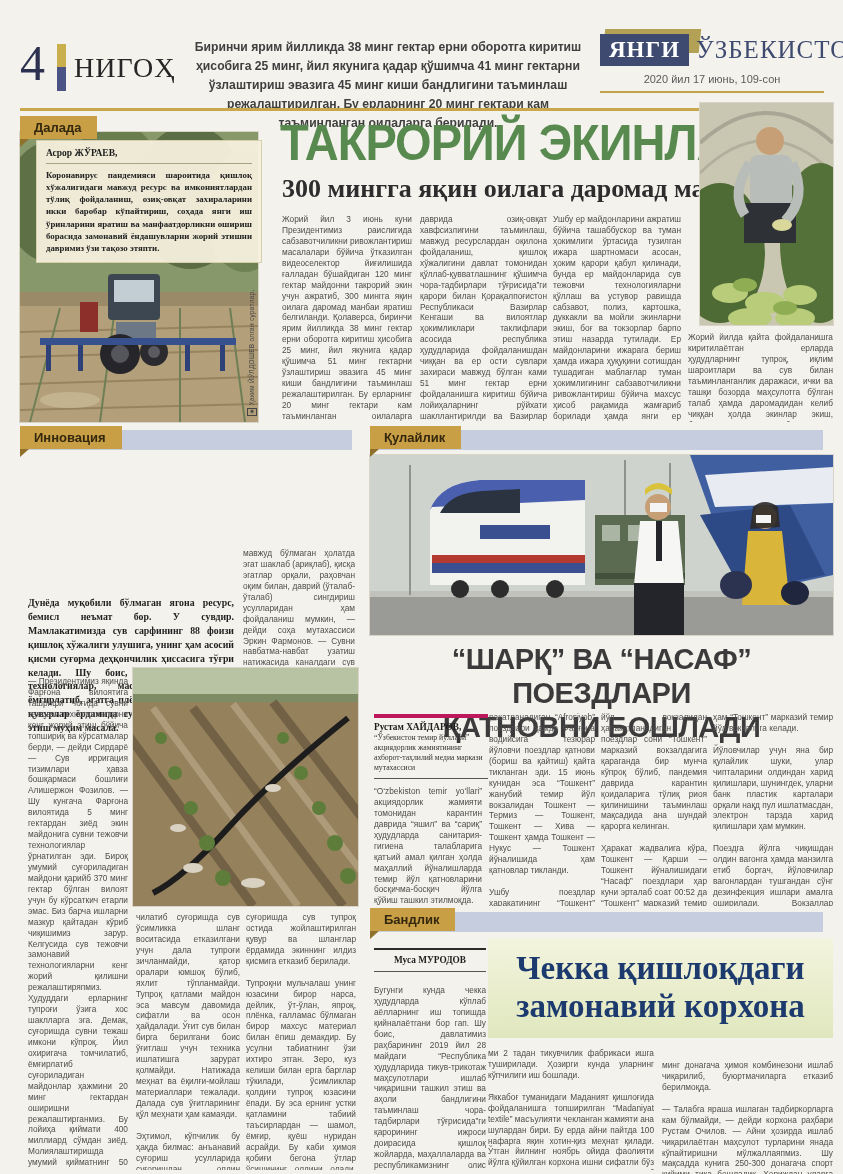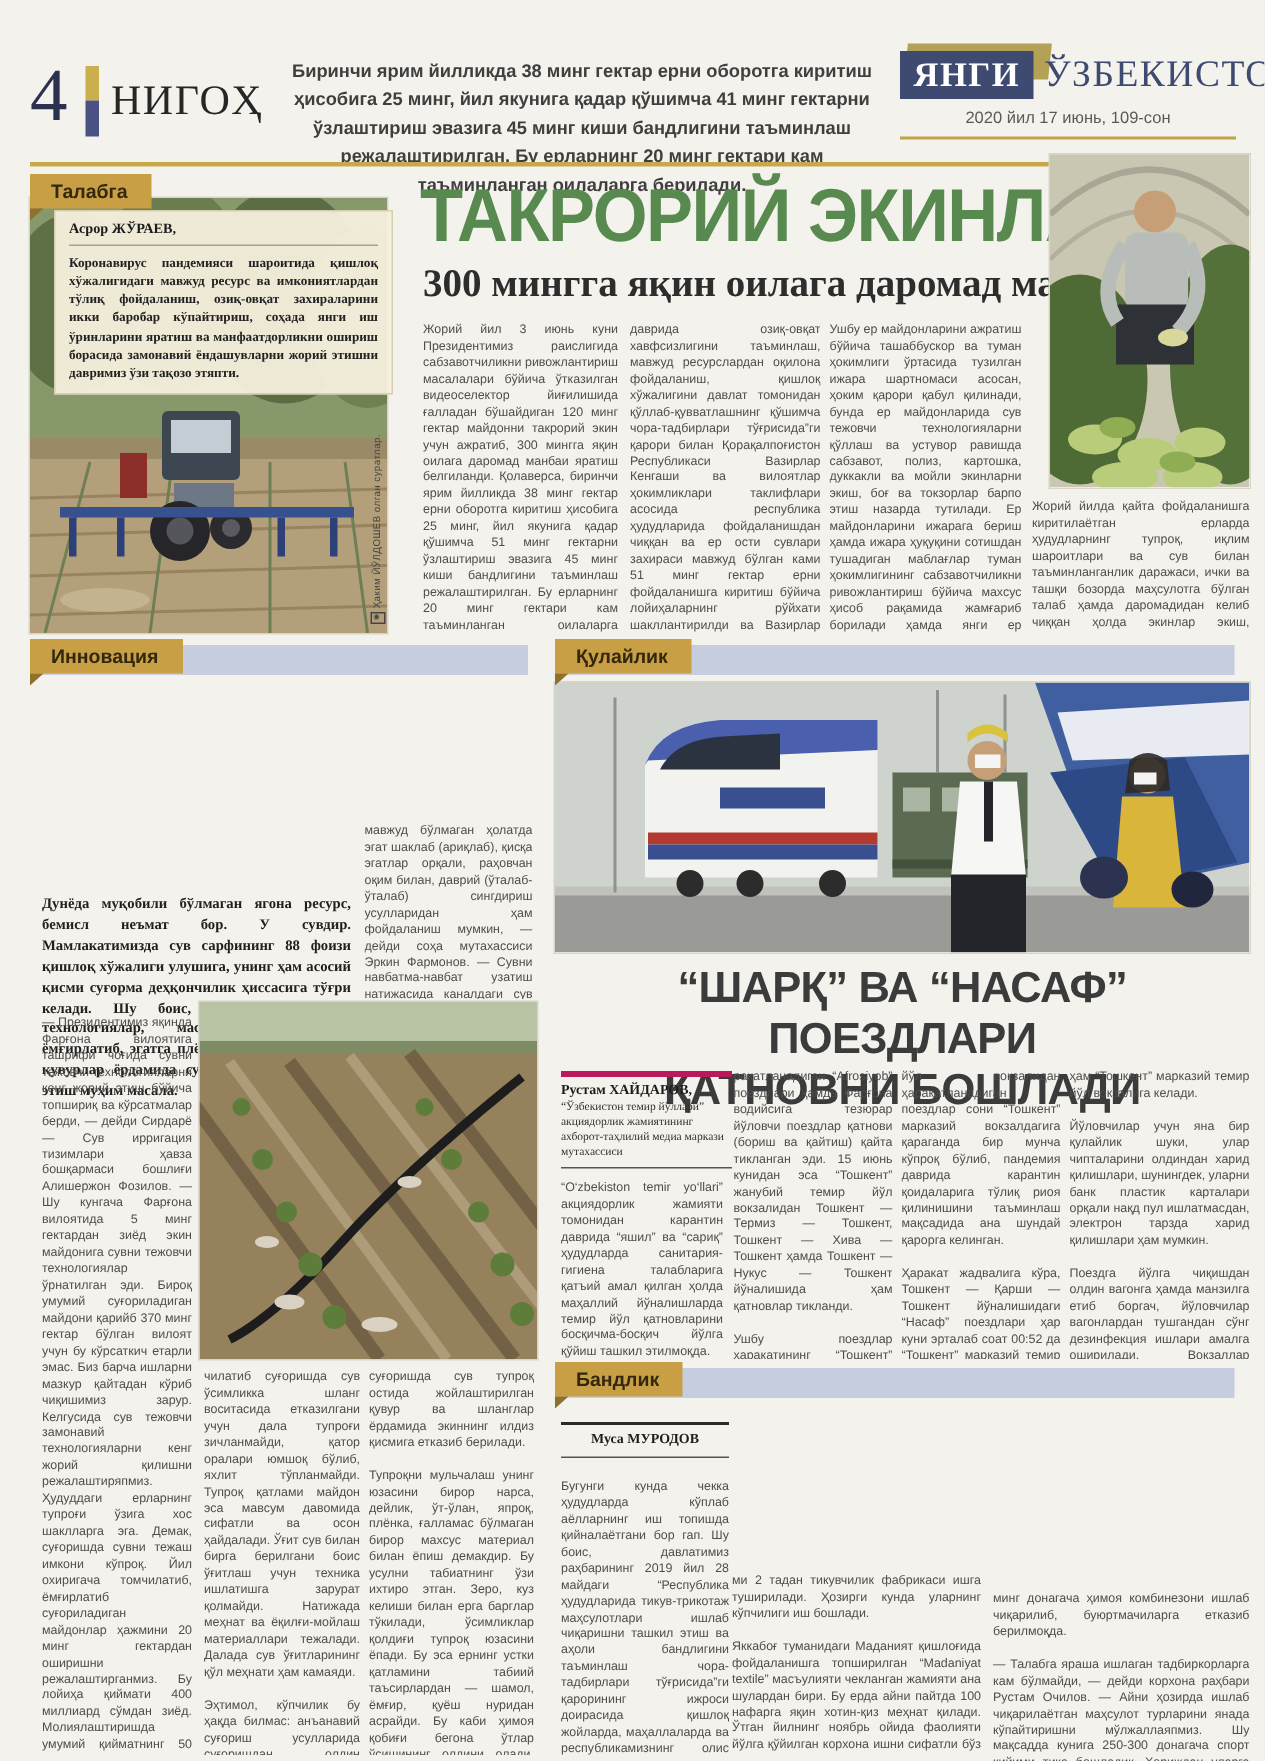--- a/index.html
+++ b/index.html
@@ -82,21 +82,21 @@
     <div class="mh-gold"></div>
     <div class="mh-row">
       <span class="mh-box">ЯНГИ</span>
       <span class="mh-word2">ЎЗБЕКИСТОН</span>
     </div>
     <div class="mh-date">2020 йил 17 июнь, 109-сон</div>
     <div class="mh-rule"></div>
   </div>
   <div class="abs main-rule"></div>
 
-  <div class="tag" style="left:20px;top:116px;">Талабга</div>
+  <div class="tag" style="left:20px;top:116px;">Далада</div>
 
   <div class="photo-frame" style="left:20px;top:132px;width:238px;height:290px;">
     <svg width="238" height="290" viewBox="0 0 238 290">
       <rect width="238" height="176" fill="#87986a"></rect>
       <ellipse cx="30" cy="70" rx="45" ry="60" fill="#5d7046"></ellipse>
       <ellipse cx="95" cy="60" rx="50" ry="70" fill="#6a7d4e"></ellipse>
       <ellipse cx="170" cy="65" rx="55" ry="72" fill="#5a6d44"></ellipse>
       <ellipse cx="225" cy="80" rx="40" ry="60" fill="#6e8152"></ellipse>
       <rect y="160" width="238" height="130" fill="#b3a07b"></rect>
       <rect y="160" width="238" height="14" fill="#9b8a67"></rect>
@@ -319,20 +319,24 @@
 Ҳаракат жадвалига кўра, Тошкент — Қарши — Тошкент йўналишидаги “Насаф” поездлари ҳар куни эрталаб соат 00:52 да “Тошкент” марказий темир йўл вокзалидан ва куннинг иккинчи ярмида, яъни соат 17:00 да Қарши темир йўл вокзалидан ҳаракатланади. Тошкент — Бухоро — Тошкент йўналишидаги “Шарқ” поездлари эса ҳар куни эрталаб соат 09:15 да “Тошкент” марказий темир йўл вокзалидан ҳамда куннинг иккинчи ярмида, яъни соат 15:10 да “Бухоро” темир йўл вокзалидан ҳаракатини амалга оширади. Ушбу поездлар пойтахтга қайтганда</span></div>
   <div class="bodycol" style="left:713px;top:712px;width:120px;height:194px;"><span class="prelines">ҳам “Тошкент” марказий темир йўл вокзалига келади.
 
 Йўловчилар учун яна бир қулайлик шуки, улар чипталарини олдиндан харид қилишлари, шунингдек, уларни банк пластик карталари орқали нақд пул ишлатмасдан, электрон тарзда харид қилишлари ҳам мумкин.
 
 Поездга йўлга чиқишдан олдин вагонга ҳамда манзилга етиб боргач, йўловчилар вагонлардан тушгандан сўнг дезинфекция ишлари амалга оширилади. Вокзаллар маъмурияти томонидан йўловчиларнинг вокзалга ҳамда поезд вагонларига кираётганда карантин ва санитария ҳамда эпидемиологик қоидаларга қатъий амал қилишларига жиддий эътибор қаратилмоқда. Дезинфекция қурилмалари ва термометр ёрдамида ҳар бир йўловчининг тана ҳарорати ўлчаниб, бир марталик тиббий ниқоб ҳамда қўлқоплар берилмоқда.</span></div>
 
   <div class="strip" style="left:370px;top:912px;width:453px;"></div>
   <div class="tag" style="left:370px;top:908px;">Бандлик</div>
 
+  <div class="abs headbox4">
+    <div class="headbox4-text prelines">Чекка қишлоқдаги
+замонавий корхона</div>
+  </div>
 
   <div class="abs authblock4" style="left:374px;top:948px;width:112px;">
     <div class="auth-name3">Муса МУРОДОВ</div>
   </div>
 
   <div class="bodycol" style="left:374px;top:985px;width:112px;height:185px;"><span class="prelines">Бугунги кунда чекка ҳудудларда кўплаб аёлларнинг иш топишда қийналаётгани бор гап. Шу боис, давлатимиз раҳбарининг 2019 йил 28 майдаги “Республика ҳудудларида тикув-трикотаж маҳсулотлари ишлаб чиқаришни ташкил этиш ва аҳоли бандлигини таъминлаш чора-тадбирлари тўғрисида”ги қарорининг ижроси доирасида қишлоқ жойларда, маҳаллаларда ва республикамизнинг олис ҳудудларида ишга муҳтож аҳоли, айниқса, аёллар бандлигини таъминлаш, уларнинг турмуш шароитлари ва даромадларини оширишга қаратилган тизимли чора-тадбирлар амалга оширилмоқда.
 
 Хусусан, ушбу ҳужжат асосида Қашқадарё вилоятида 2019-2021 йилларда республика ҳудудларида енгил конструкцияли қурилиш материалларидан қуриладиган ёки бўш турган бино ва иншоотлар негизида тикув-трикотаж маҳсулотлари ишлаб чиқаришга мўлжалланган 26 та лойиҳа амалга оширилиши режалаштирилган. Унга кўра, вилоятдаги ҳар битта туманда камдан ка-</span></div>
   <div class="bodycol" style="left:488px;top:1048px;width:166px;height:122px;"><span class="prelines">ми 2 тадан тикувчилик фабрикаси ишга туширилади. Ҳозирги кунда уларнинг кўпчилиги иш бошлади.
 

